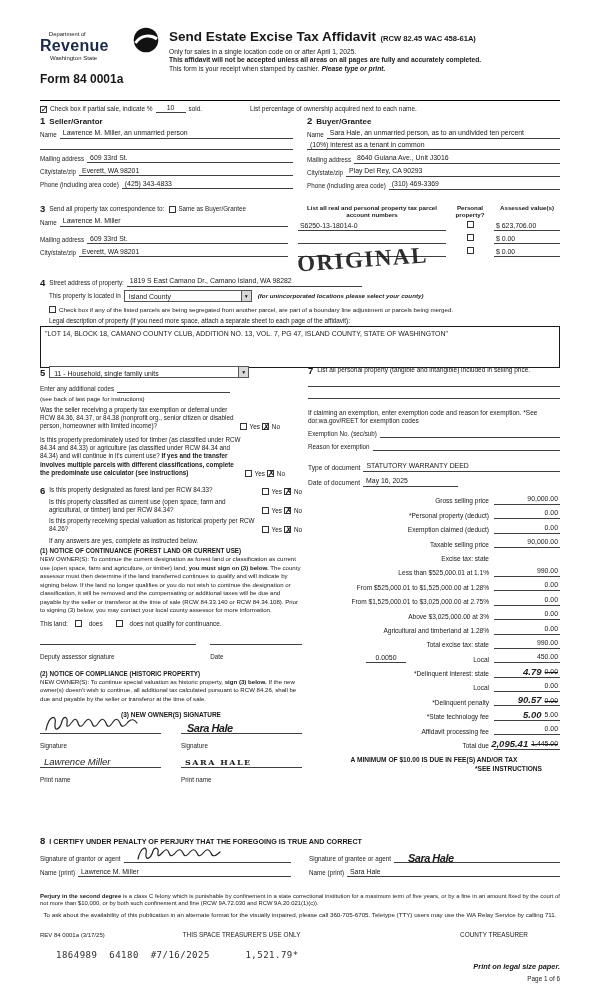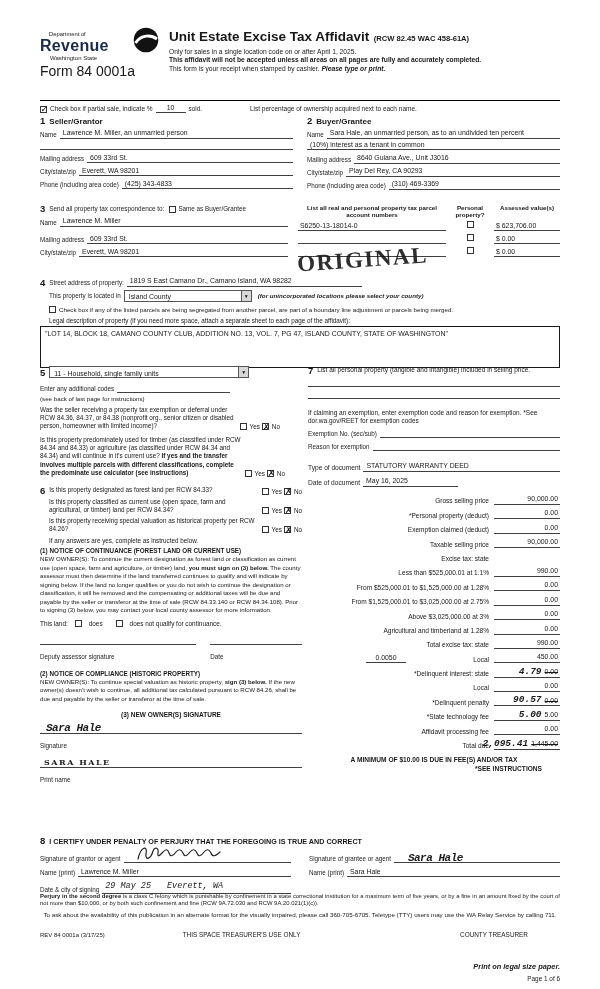--- a/index.html
+++ b/index.html
@@ -6,21 +6,21 @@
   body{background:#ffffff;}
   .page{position:relative;width:600px;height:989px;background:#fff;font-family:"Liberation Sans","DejaVu Sans",sans-serif;color:#181818;overflow:hidden;}
   .abs{position:absolute;}
   .b{font-weight:bold;}
   .i{font-style:italic;}
   
   .logoblock{position:relative;width:115px;height:66px;}
   .dept{font-size:5.8px;margin-left:9px;margin-top:4px;}
   .brand{font-size:16px;font-weight:bold;color:#1b2a4a;letter-spacing:0.3px;}
   .brandsub{font-size:6px;margin-left:10px;color:#222;}
-  .formno{font-size:14px;font-weight:normal;margin-top:2px;}
+  .formno{font-size:12px;font-weight:bold;margin-top:11px;}
   .logo{position:absolute;right:-4px;top:0;}
   .titleblock{flex:1;padding-left:14px;}
   .title{font-size:13.5px;font-weight:bold;display:inline;}
   .titleref{font-size:7.6px;font-weight:bold;}
   .note{font-size:6.7px;line-height:8.3px;}
   .hr1{border-top:1px solid #000;}
   
   .frow{display:flex;align-items:flex-end;}
   .lbl{font-size:6.3px;white-space:nowrap;padding-right:3px;line-height:8px;color:#1c1c1c;}
   .val{flex:1;border-bottom:0.8px solid #3f3f3f;font-size:6.9px;line-height:8.6px;padding:0 2px 0 3px;min-height:9px;}
@@ -40,21 +40,21 @@
   .pc3{width:66px;}
   .pline{border-bottom:0.8px solid #3f3f3f;font-size:6.9px;padding-left:2px;min-height:9px;}
   .stamp{font-family:"Liberation Serif","DejaVu Serif",serif;font-size:23px;font-weight:bold;letter-spacing:1.5px;color:#1d1d1d;transform:rotate(-4deg);opacity:0.92;}
   .legalbox{border:1.2px solid #1a1a1a;height:42px;padding:3px 4px;font-size:6.9px;line-height:8.5px;margin-top:2px;}
   
   .qrow{display:flex;align-items:flex-end;}
   .qtext{flex:1;font-size:6.35px;line-height:8.1px;padding-right:4px;}
   .yn{display:flex;align-items:center;gap:2.5px;white-space:nowrap;font-size:6.35px;flex:none;}
   .fineprint{font-size:6.1px;line-height:8.5px;}
   .sigline{border-bottom:0.8px solid #3f3f3f;min-height:10px;position:relative;}
-  .hand{font-family:Liberation Mono, monospace;font-style:italic;color:#1c1c1c;}
+  .hand{font-family:Liberation Sans, sans-serif;font-style:italic;color:#1c1c1c;}
   .handcaps{font-family:"DejaVu Serif",serif;color:#1c1c1c;letter-spacing:1.5px;font-weight:bold;}
   .struck{text-decoration:line-through;}
   
   .mrow{display:flex;align-items:flex-end;height:14.4px;}
   .mlabel{flex:1;text-align:right;font-size:6.55px;padding-right:5px;line-height:7.6px;white-space:nowrap;}
   .mval{width:66px;border-bottom:0.8px solid #3f3f3f;font-size:6.9px;line-height:8.4px;display:flex;justify-content:flex-end;align-items:flex-end;gap:3px;padding:0 2px 0.5px 0;}
   .mval.noline{border-bottom:none;}
   .mval .hand{font-size:9.5px;font-weight:bold;line-height:8.5px;white-space:nowrap;}
   .mprefix{width:40px;border-bottom:0.8px solid #3f3f3f;text-align:center;font-size:6.9px;line-height:8.4px;}
   .mspacer{width:58px;}
@@ -75,21 +75,21 @@
       <div class="dept">Department of</div>
       <div class="brand">Revenue</div>
       <div class="brandsub">Washington State</div>
       <div class="formno">Form 84 0001a</div>
       <svg class="logo" width="26" height="26" viewBox="0 0 26 26">
         <circle cx="13" cy="13" r="12.3" fill="#121212"></circle>
         <path d="M2.5 16 C 8 7.5, 18 7.5, 24 12" stroke="#fff" stroke-width="3" fill="none"></path>
       </svg>
     </div>
     <div class="titleblock">
-      <span class="title">Unit Estate Excise Tax Affidavit</span>
+      <span class="title">Send Estate Excise Tax Affidavit</span>
       <span class="titleref">(RCW 82.45 WAC 458-61A)</span>
       <div class="note" style="margin-top:3px;">Only for sales in a single location code on or after April 1, 2025.</div>
       <div class="note b">This affidavit will not be accepted unless all areas on all pages are fully and accurately completed.</div>
       <div class="note"><span>This form is your receipt when stamped by cashier.</span> <span class="b i">Please type or print.</span></div>
     </div>
   </div>
 
   <div class="abs hr1" style="top:100px;left:40px;width:520px;"></div>
 
   <div class="abs" style="top:104px;left:40px;width:520px;display:flex;align-items:flex-end;">
@@ -308,20 +308,32 @@
         <div class="sigline"></div>
         <span class="lbl">Date</span>
       </div>
     </div>
 
     <div class="b" style="font-size:6.3px;margin-top:7px;">(2) NOTICE OF COMPLIANCE (HISTORIC PROPERTY)</div>
     <div class="fineprint" style="margin-top:1px;"><span>NEW OWNER(S): To continue special valuation as historic property, </span><span class="b">sign (3) below.</span><span> If the new owner(s) doesn't wish to continue, all additional tax calculated pursuant to RCW 84.26, shall be due and payable by the seller or transferor at the time of sale.</span></div>
 
     <div class="b" style="font-size:6.5px;margin-top:8px;text-align:center;">(3) NEW OWNER(S) SIGNATURE</div>
     <div class="sigarea">
+      <div class="sigcol">
+        <div class="sigline" style="height:14px;">
+          <svg width="100" height="24" viewBox="0 0 100 24" style="position:absolute;left:0;bottom:-3px;">
+            <path d="M6 18 C9 3 17 2 15 12 C14 20 20 18 22 9 C24 3 28 5 27 11 Q26 18 32 10 Q36 4 38 11 Q40 18 45 10 Q49 4 52 11 Q54 18 59 10 Q63 4 66 11 Q68 18 73 10 Q77 4 80 11 Q82 18 88 10 Q93 5 97 11" stroke="#232323" stroke-width="1.2" fill="none" stroke-linecap="round"></path>
+          </svg>
+        </div>
+        <span class="lbl">Signature</span>
+        <div class="sigline" style="margin-top:3px;height:13px;">
+          <span class="hand" style="font-size:9.5px;position:absolute;left:4px;bottom:0;">Lawrence Miller</span>
+        </div>
+        <span class="lbl">Print name</span>
+      </div>
       <div class="sigcol">
         <div class="sigline" style="height:14px;">
           <span class="hand" style="font-size:11px;font-weight:bold;position:absolute;left:6px;bottom:-1px;letter-spacing:-0.5px;">Sara Hale</span>
         </div>
         <span class="lbl">Signature</span>
         <div class="sigline" style="margin-top:3px;height:13px;">
           <span class="handcaps" style="font-size:8px;position:absolute;left:4px;bottom:0;">SARA HALE</span>
         </div>
         <span class="lbl">Print name</span>
       </div>
@@ -488,27 +500,20 @@
           <span class="val" style="position:relative;height:13px;">
             <svg width="90" height="20" viewBox="0 0 90 20" style="position:absolute;left:10px;bottom:-2px;">
               <path d="M4 15 C7 2 14 1 12 10 C11 17 17 15 19 7 C21 2 25 4 24 9 Q23 15 29 8 Q33 3 35 9 Q37 15 42 8 Q46 3 49 9 Q51 15 56 8 Q60 3 63 9 Q65 15 70 8 Q74 3 77 9 Q79 15 86 8" stroke="#232323" stroke-width="1.2" fill="none" stroke-linecap="round"></path>
             </svg>
           </span>
         </div>
         <div class="s8row">
           <span class="lbl">Name (print)</span>
           <span class="val">Lawrence M. Miller</span>
         </div>
-        <div class="s8row">
-          <span class="lbl">Date &amp; city of signing</span>
-          <span class="val" style="height:12px;">
-            <span class="hand" style="font-size:8.5px;">29 May 25</span>
-            <span class="hand" style="font-size:8.5px;margin-left:14px;">Everett, WA</span>
-          </span>
-        </div>
       </div>
       <div style="flex:1;">
         <div class="s8row">
           <span class="lbl">Signature of grantee or agent</span>
           <span class="val" style="position:relative;height:13px;">
             <span class="hand" style="font-size:11px;font-weight:bold;position:absolute;left:14px;bottom:-1px;letter-spacing:-0.5px;">Sara Hale</span>
           </span>
         </div>
         <div class="s8row">
           <span class="lbl">Name (print)</span>
@@ -522,17 +527,18 @@
     <span class="b">Perjury in the second degree</span><span> is a class C felony which is punishable by confinement in a state correctional institution for a maximum term of five years, or by a fine in an amount fixed by the court of not more than $10,000, or by both such confinement and fine (RCW 9A.72.030 and RCW 9A.20.021(1)(c)).</span>
   </div>
   <div class="abs" style="top:911px;left:40px;width:520px;font-size:6.2px;line-height:7.8px;text-align:center;">To ask about the availability of this publication in an alternate format for the visually impaired, please call 360-705-6705. Teletype (TTY) users may use the WA Relay Service by calling 711.</div>
 
   <div class="abs" style="top:931px;left:40px;width:520px;display:flex;align-items:baseline;">
     <span style="font-size:6px;">REV 84 0001a (3/17/25)</span>
     <span style="font-size:6.4px;margin-left:78px;">THIS SPACE TREASURER'S USE ONLY</span>
     <span style="font-size:6.4px;margin-left:auto;margin-right:32px;">COUNTY TREASURER</span>
   </div>
 
+  <div class="abs receipt" style="top:950px;left:56px;">1864989  64180  #7/16/2025      1,521.79*</div>
 
   <div class="abs b i" style="top:962px;right:40px;font-size:7.4px;text-align:right;">Print on legal size paper.</div>
   <div class="abs" style="top:975px;right:40px;font-size:6.4px;text-align:right;">Page 1 of 6</div>
 
 </div>
 
 </body></html>

